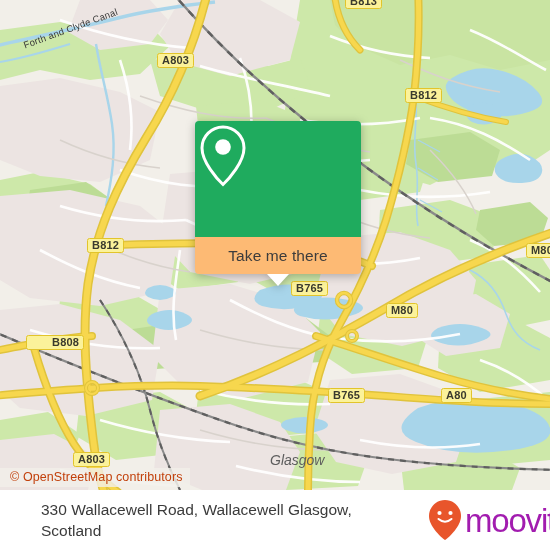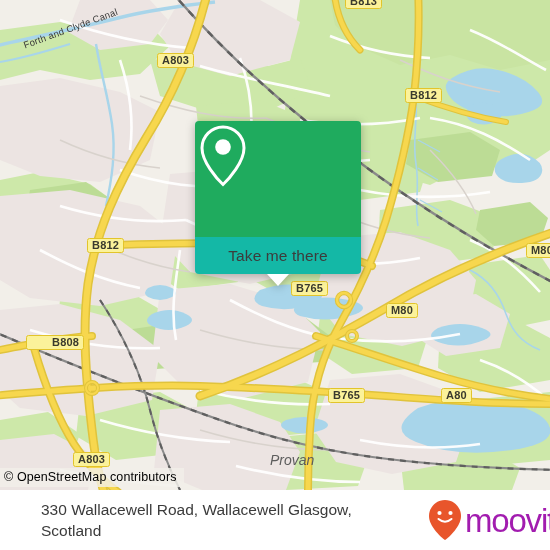--- a/index.html
+++ b/index.html
@@ -8,22 +8,22 @@
   #app{position:relative;width:550px;height:550px;overflow:hidden;background:#fff;}
 
   
   #map{position:absolute;left:0;top:0;width:550px;height:490px;overflow:hidden;background:#f2efe9;}
   #map svg{position:absolute;left:0;top:0;}
 
   
   #attribution{
     position:absolute;left:0;top:468px;
     background:rgba(242,239,233,.82);
-    padding:2px 7px 3px 4px;
-    font-size:12.5px;color:#000000;letter-spacing:.1px;
+    padding:2px 7px 3px 10px;
+    font-size:12.5px;color:#c2410c;letter-spacing:.1px;
     white-space:nowrap;
   }
 
   
   .shield{
     position:absolute;
     background:#fbf29a;
     border:1.4px solid #e2c42b;
     border-radius:2.5px;
     color:#3a3a2e;
@@ -52,21 +52,21 @@
   #card{
     position:absolute;left:195px;top:121px;width:166px;
     filter:drop-shadow(0 2px 5px rgba(0,0,0,.28));
   }
   #card-head{
     background:#1fab5e;
     height:116px;border-radius:4px 4px 0 0;
     display:flex;align-items:center;justify-content:center;
   }
   #card-foot{
-    background:#14b8a6;height:37px;border-radius:0 0 4px 4px;
+    background:#fdba74;height:37px;border-radius:0 0 4px 4px;
     display:flex;align-items:center;justify-content:center;
     font-size:15.5px;color:#3c3c3c;letter-spacing:.1px;
   }
   #card-tail{
     position:absolute;left:50%;margin-left:-11px;top:100%;
     width:0;height:0;
     border-left:11px solid transparent;
     border-right:11px solid transparent;
     border-top:12px solid #fff;
   }
@@ -256,21 +256,21 @@
         <circle cx="344" cy="300" r="7" fill="none" stroke="#f7d74e" stroke-width="2.4"></circle>
         <circle cx="352" cy="336" r="5" fill="none" stroke="#e0c33c" stroke-width="4"></circle>
         <circle cx="352" cy="336" r="5" fill="none" stroke="#f7d74e" stroke-width="2"></circle>
         <circle cx="92" cy="388" r="6" fill="none" stroke="#e0c33c" stroke-width="4"></circle>
         <circle cx="92" cy="388" r="6" fill="none" stroke="#f7d74e" stroke-width="2"></circle>
 
       </g>
     </svg>
 
 
-    <div class="place suburb" style="left:270px;top:452px;">Provan</div>
+    <div class="place suburb" style="left:270px;top:452px;">Glasgow</div>
 
     <div class="place canal" style="left:22px;top:40px;">Forth and Clyde Canal</div>
 
     <div class="shield" style="left:345px;top:-6px;">B813</div>
     <div class="shield" style="left:157px;top:53px;">A803</div>
     <div class="shield" style="left:405px;top:88px;">B812</div>
     <div class="shield" style="left:87px;top:238px;">B812</div>
     <div class="shield" style="left:26px;top:335px;padding-left:25px;">B808</div>
     <div class="shield" style="left:291px;top:281px;">B765</div>
     <div class="shield" style="left:526px;top:243px;">M80</div>

